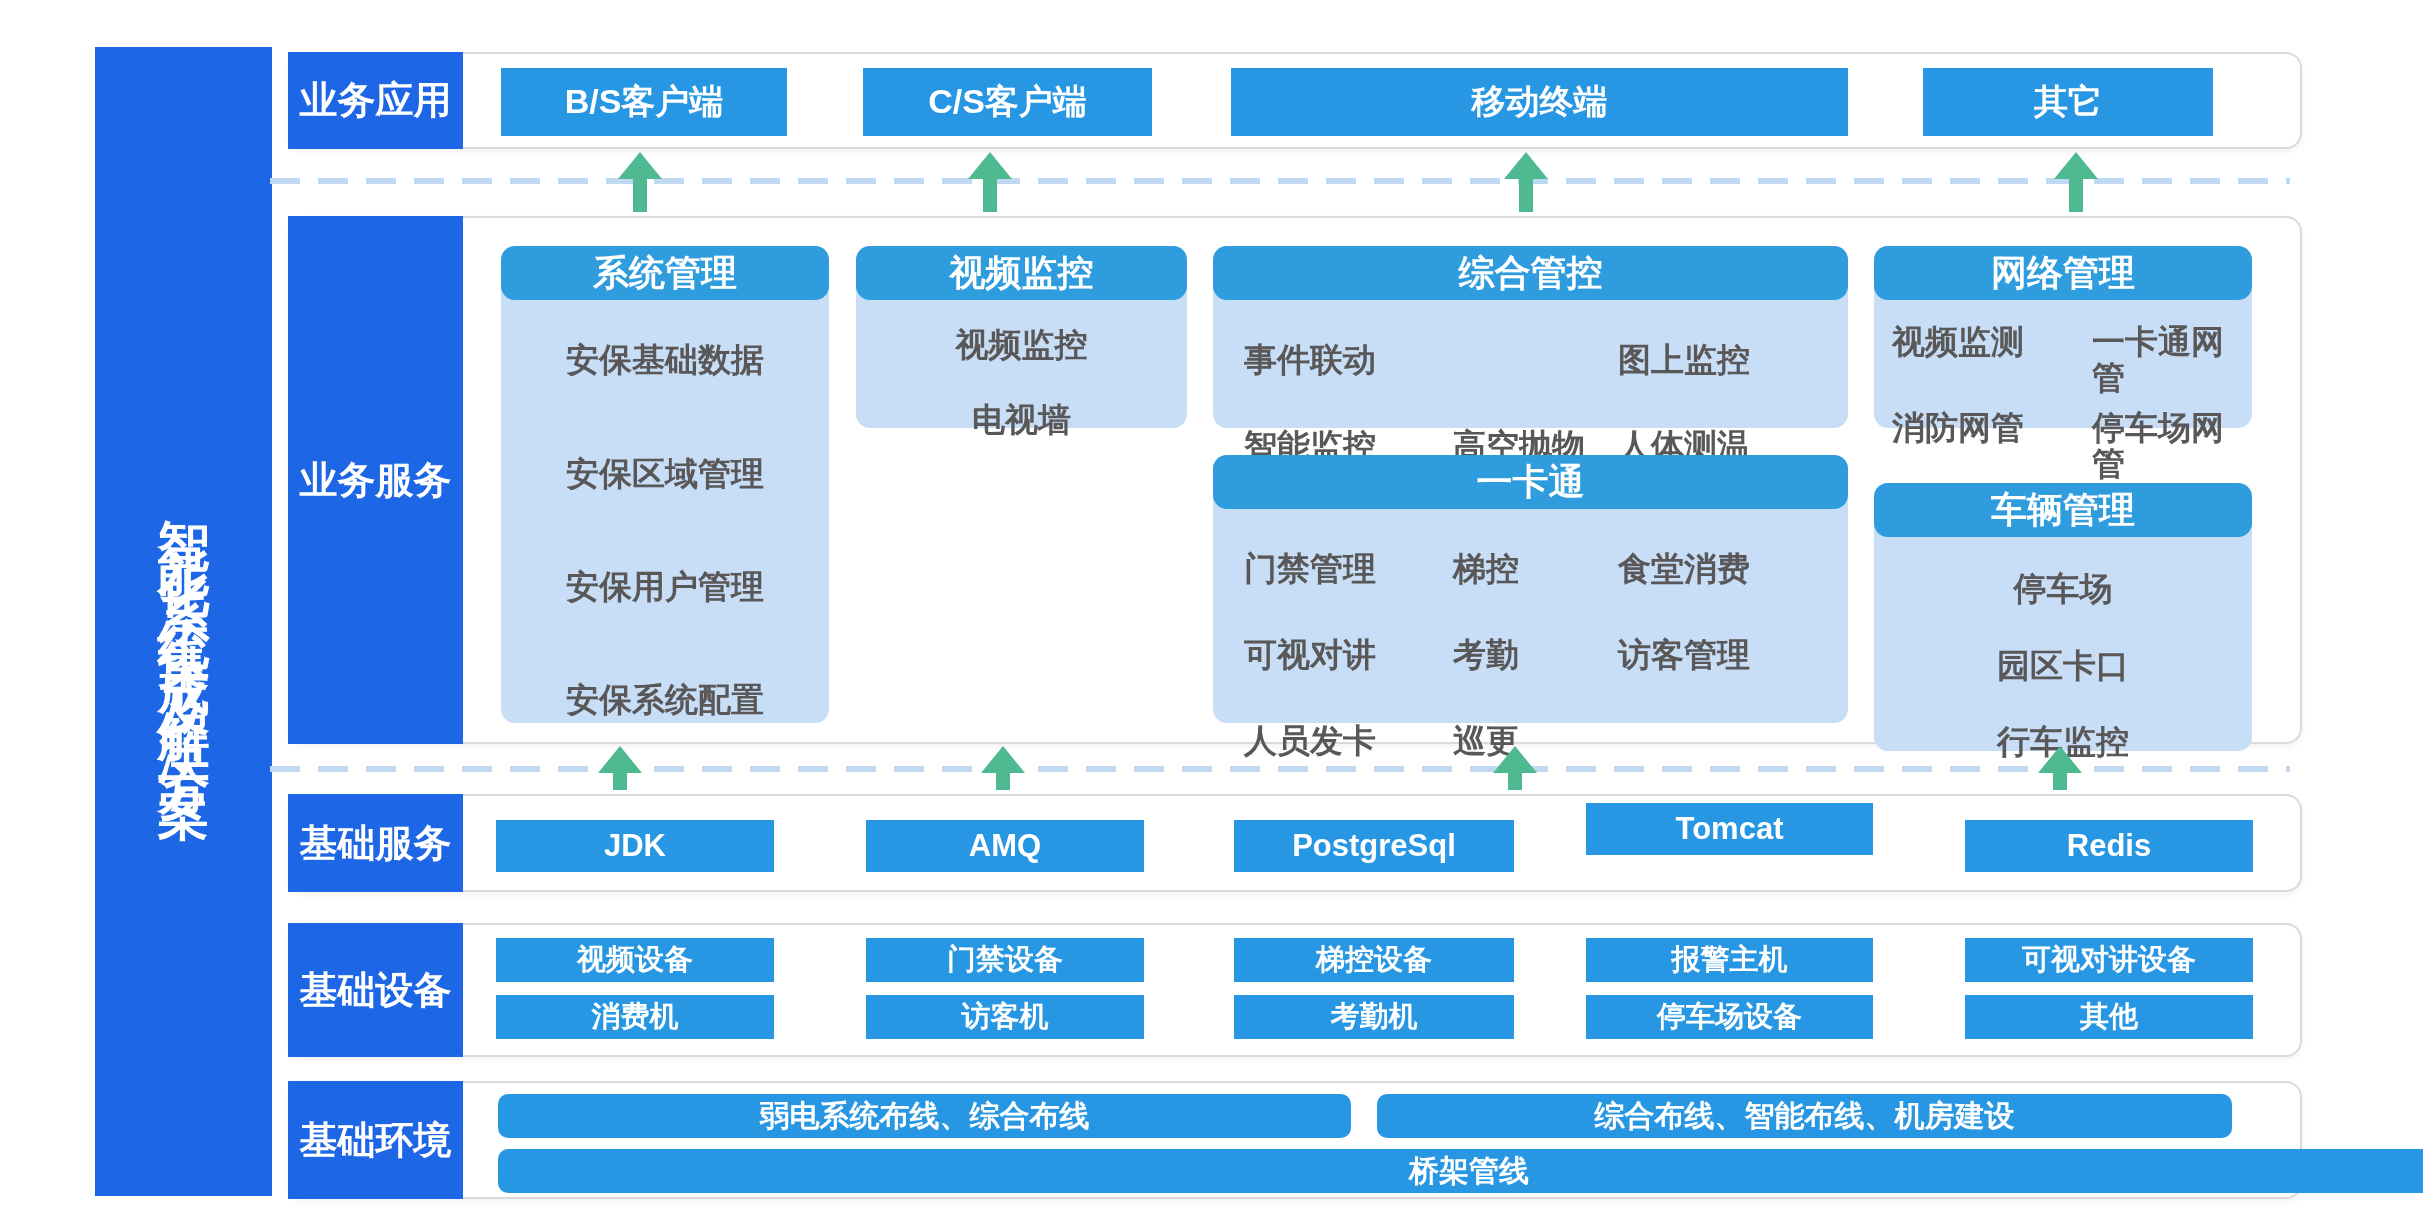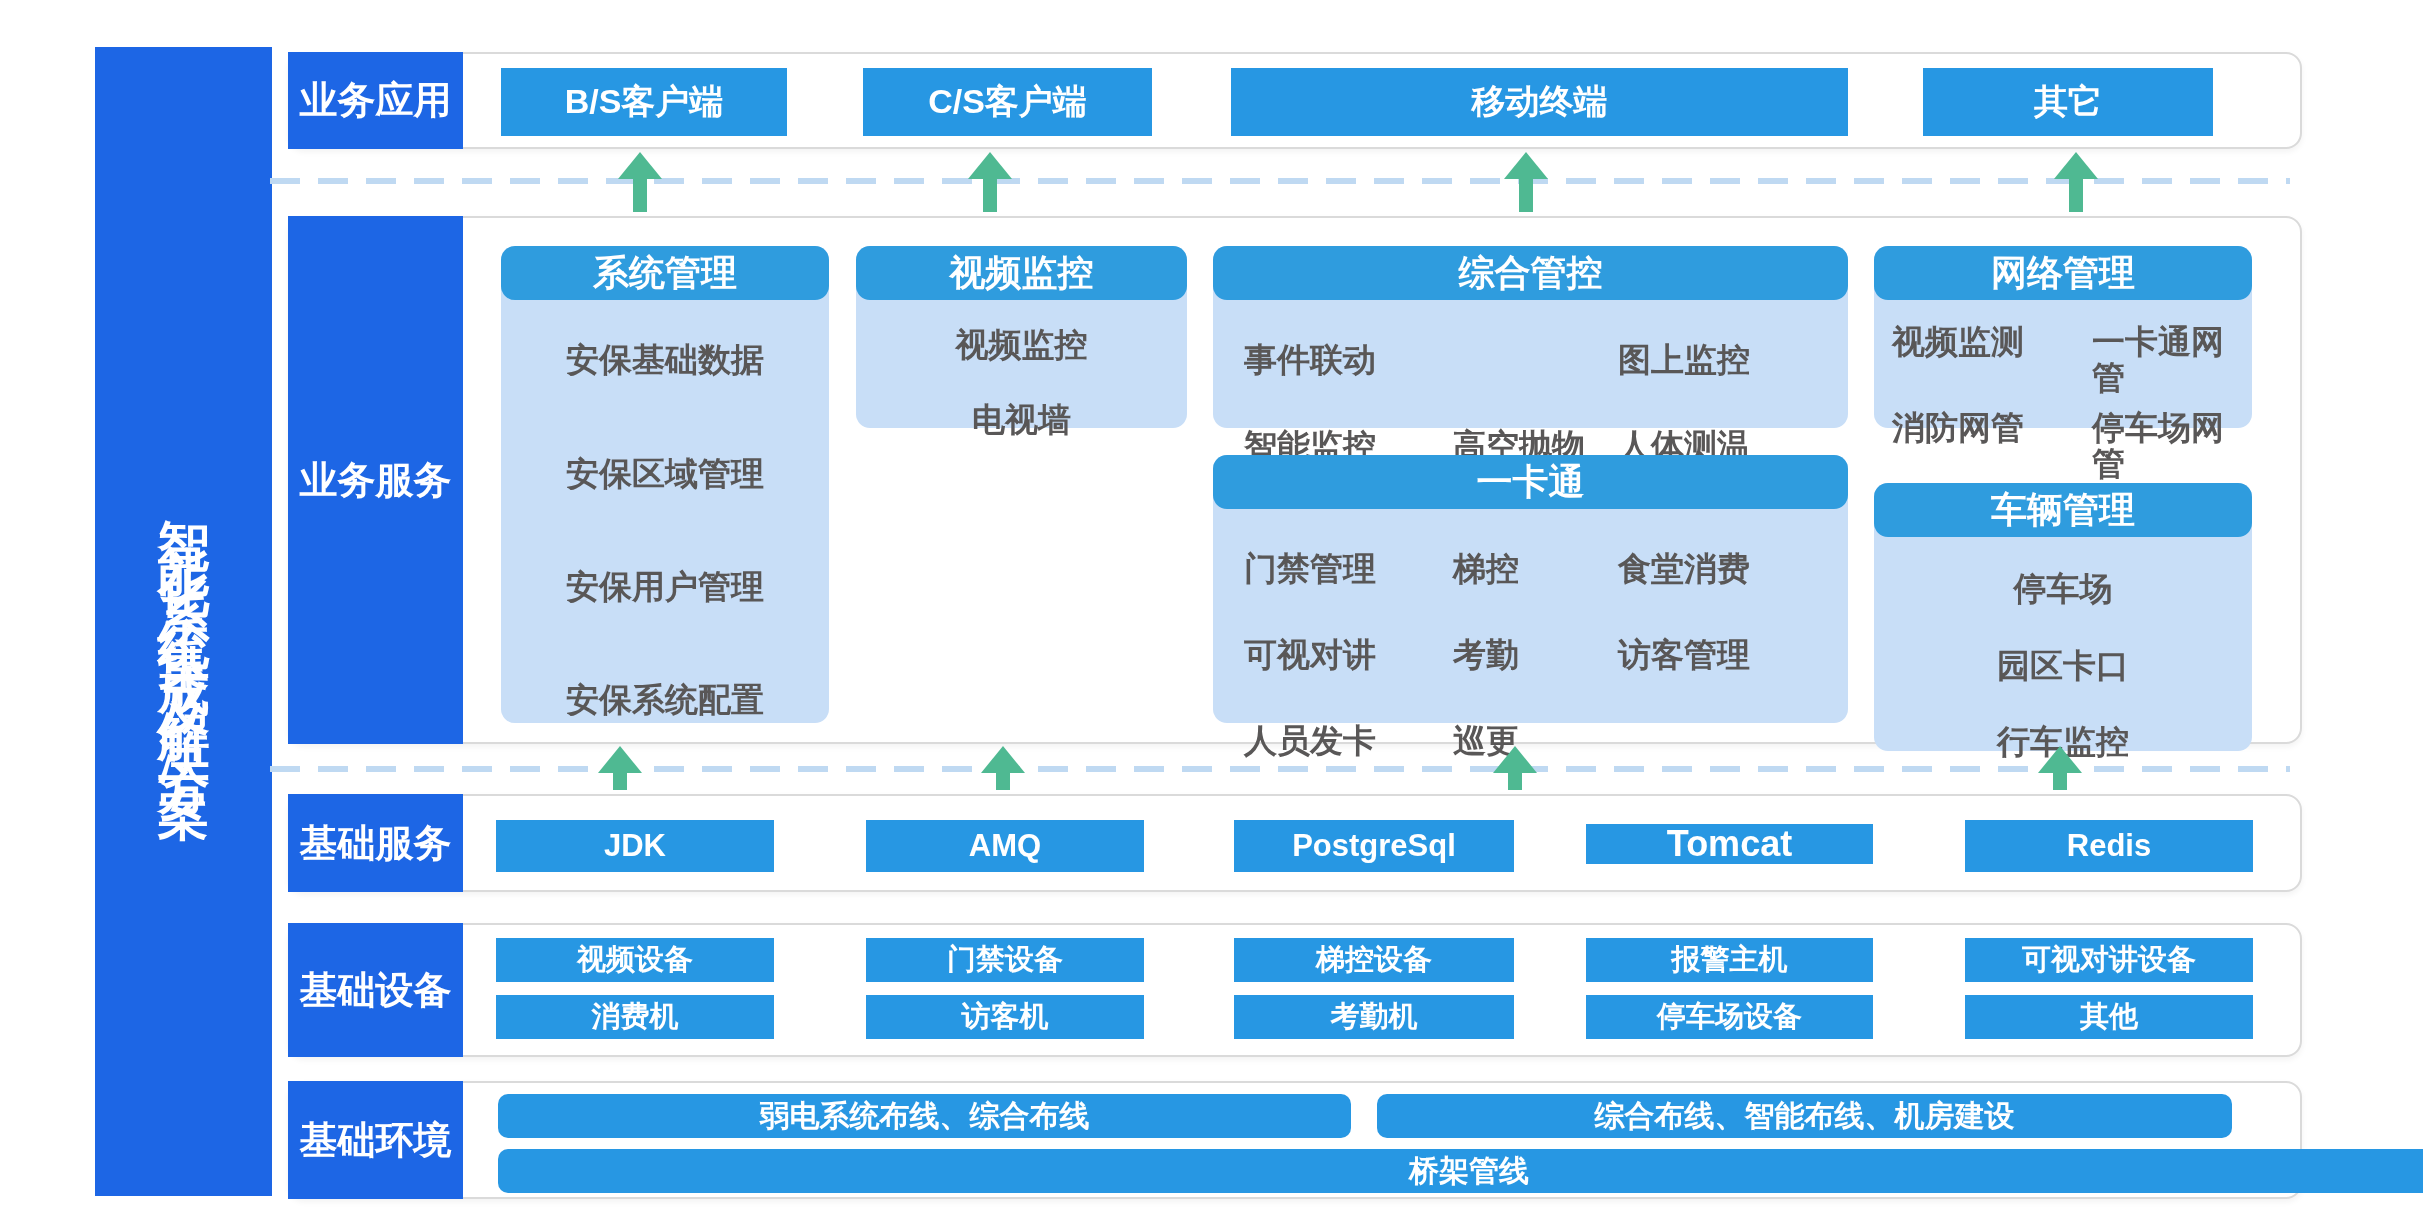--- a/index.html
+++ b/index.html
@@ -169,21 +169,21 @@
   <div class="arrow" style="left:2038px;top:746px;height:44px;">
       <div class="arrow-head"></div>
       <div class="arrow-stem"></div>
     </div>
 
   <div class="section" style="top:794px;height:98px;">
     <div class="sec-label">基础服务</div>
     <div class="blue-btn" style="left:206px;top:24px;width:278px;height:52px;font-size:31px;">JDK</div>
     <div class="blue-btn" style="left:576px;top:24px;width:278px;height:52px;font-size:31px;">AMQ</div>
     <div class="blue-btn" style="left:944px;top:24px;width:280px;height:52px;font-size:31px;">PostgreSql</div>
-    <div class="blue-btn" style="left:1296px;top:28px;width:287px;height:40px;font-size:36px;">Tomcat</div>
+    <div class="blue-btn" style="left:1296px;top:7px;width:287px;height:52px;font-size:31px;">Tomcat</div>
     <div class="blue-btn" style="left:1675px;top:24px;width:288px;height:52px;font-size:31px;">Redis</div>
   </div>
 
   <div class="section" style="top:923px;height:134px;">
     <div class="sec-label">基础设备</div>
 
     <div class="blue-btn" style="left:206px;top:13px;width:278px;height:44px;font-size:29px;">视频设备</div>
     <div class="blue-btn" style="left:576px;top:13px;width:278px;height:44px;font-size:29px;">门禁设备</div>
     <div class="blue-btn" style="left:944px;top:13px;width:280px;height:44px;font-size:29px;">梯控设备</div>
     <div class="blue-btn" style="left:1296px;top:13px;width:287px;height:44px;font-size:29px;">报警主机</div>

